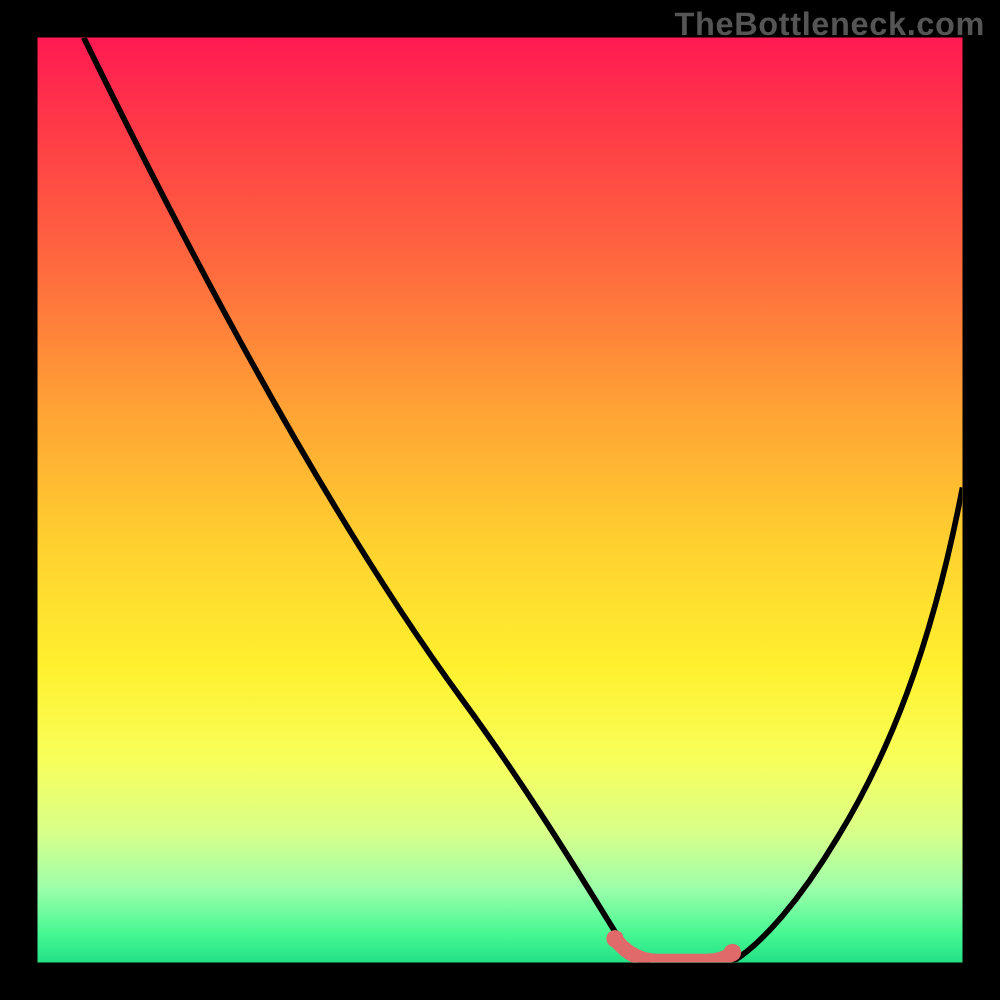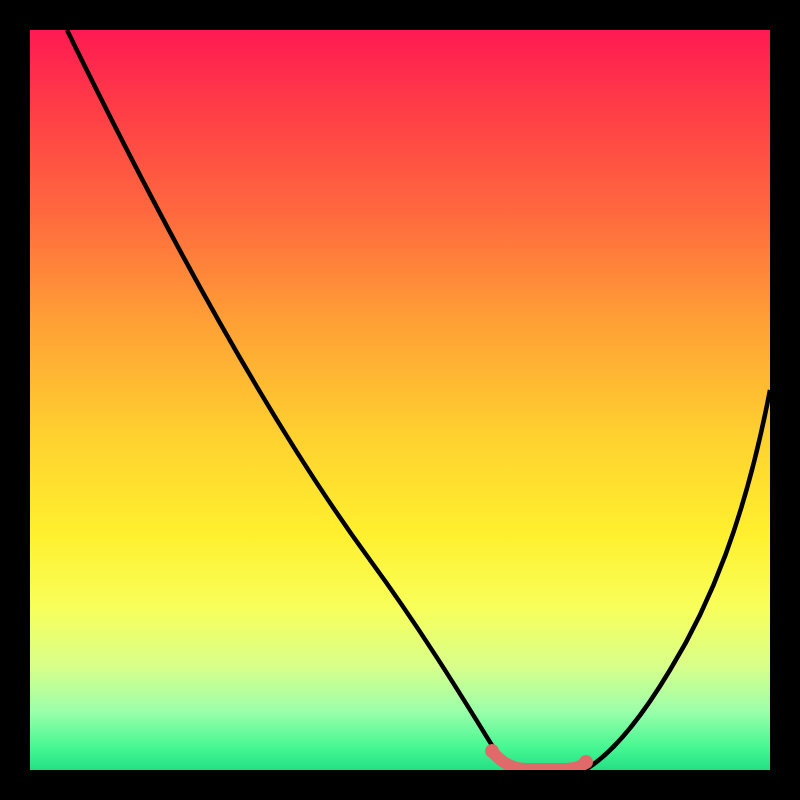--- a/index.html
+++ b/index.html
@@ -52,20 +52,21 @@
   svg.curves {
     position: absolute;
     top: 0;
     left: 0;
   }
 </style>
 </head>
 <body>
 
 <div class="frame">
+  <div class="watermark">TheBottleneck.com</div>
   <div class="plot">
     <svg class="curves" width="740" height="740" viewBox="0 0 740 740">
 
       <path d="M 37 0
                C 120 170, 230 380, 340 530
                C 395 605, 440 680, 468 725
                C 475 736, 482 740, 490 740" fill="none" stroke="#000" stroke-width="4.5"></path>
 
       <path d="M 555 740
                C 580 725, 610 690, 640 640

